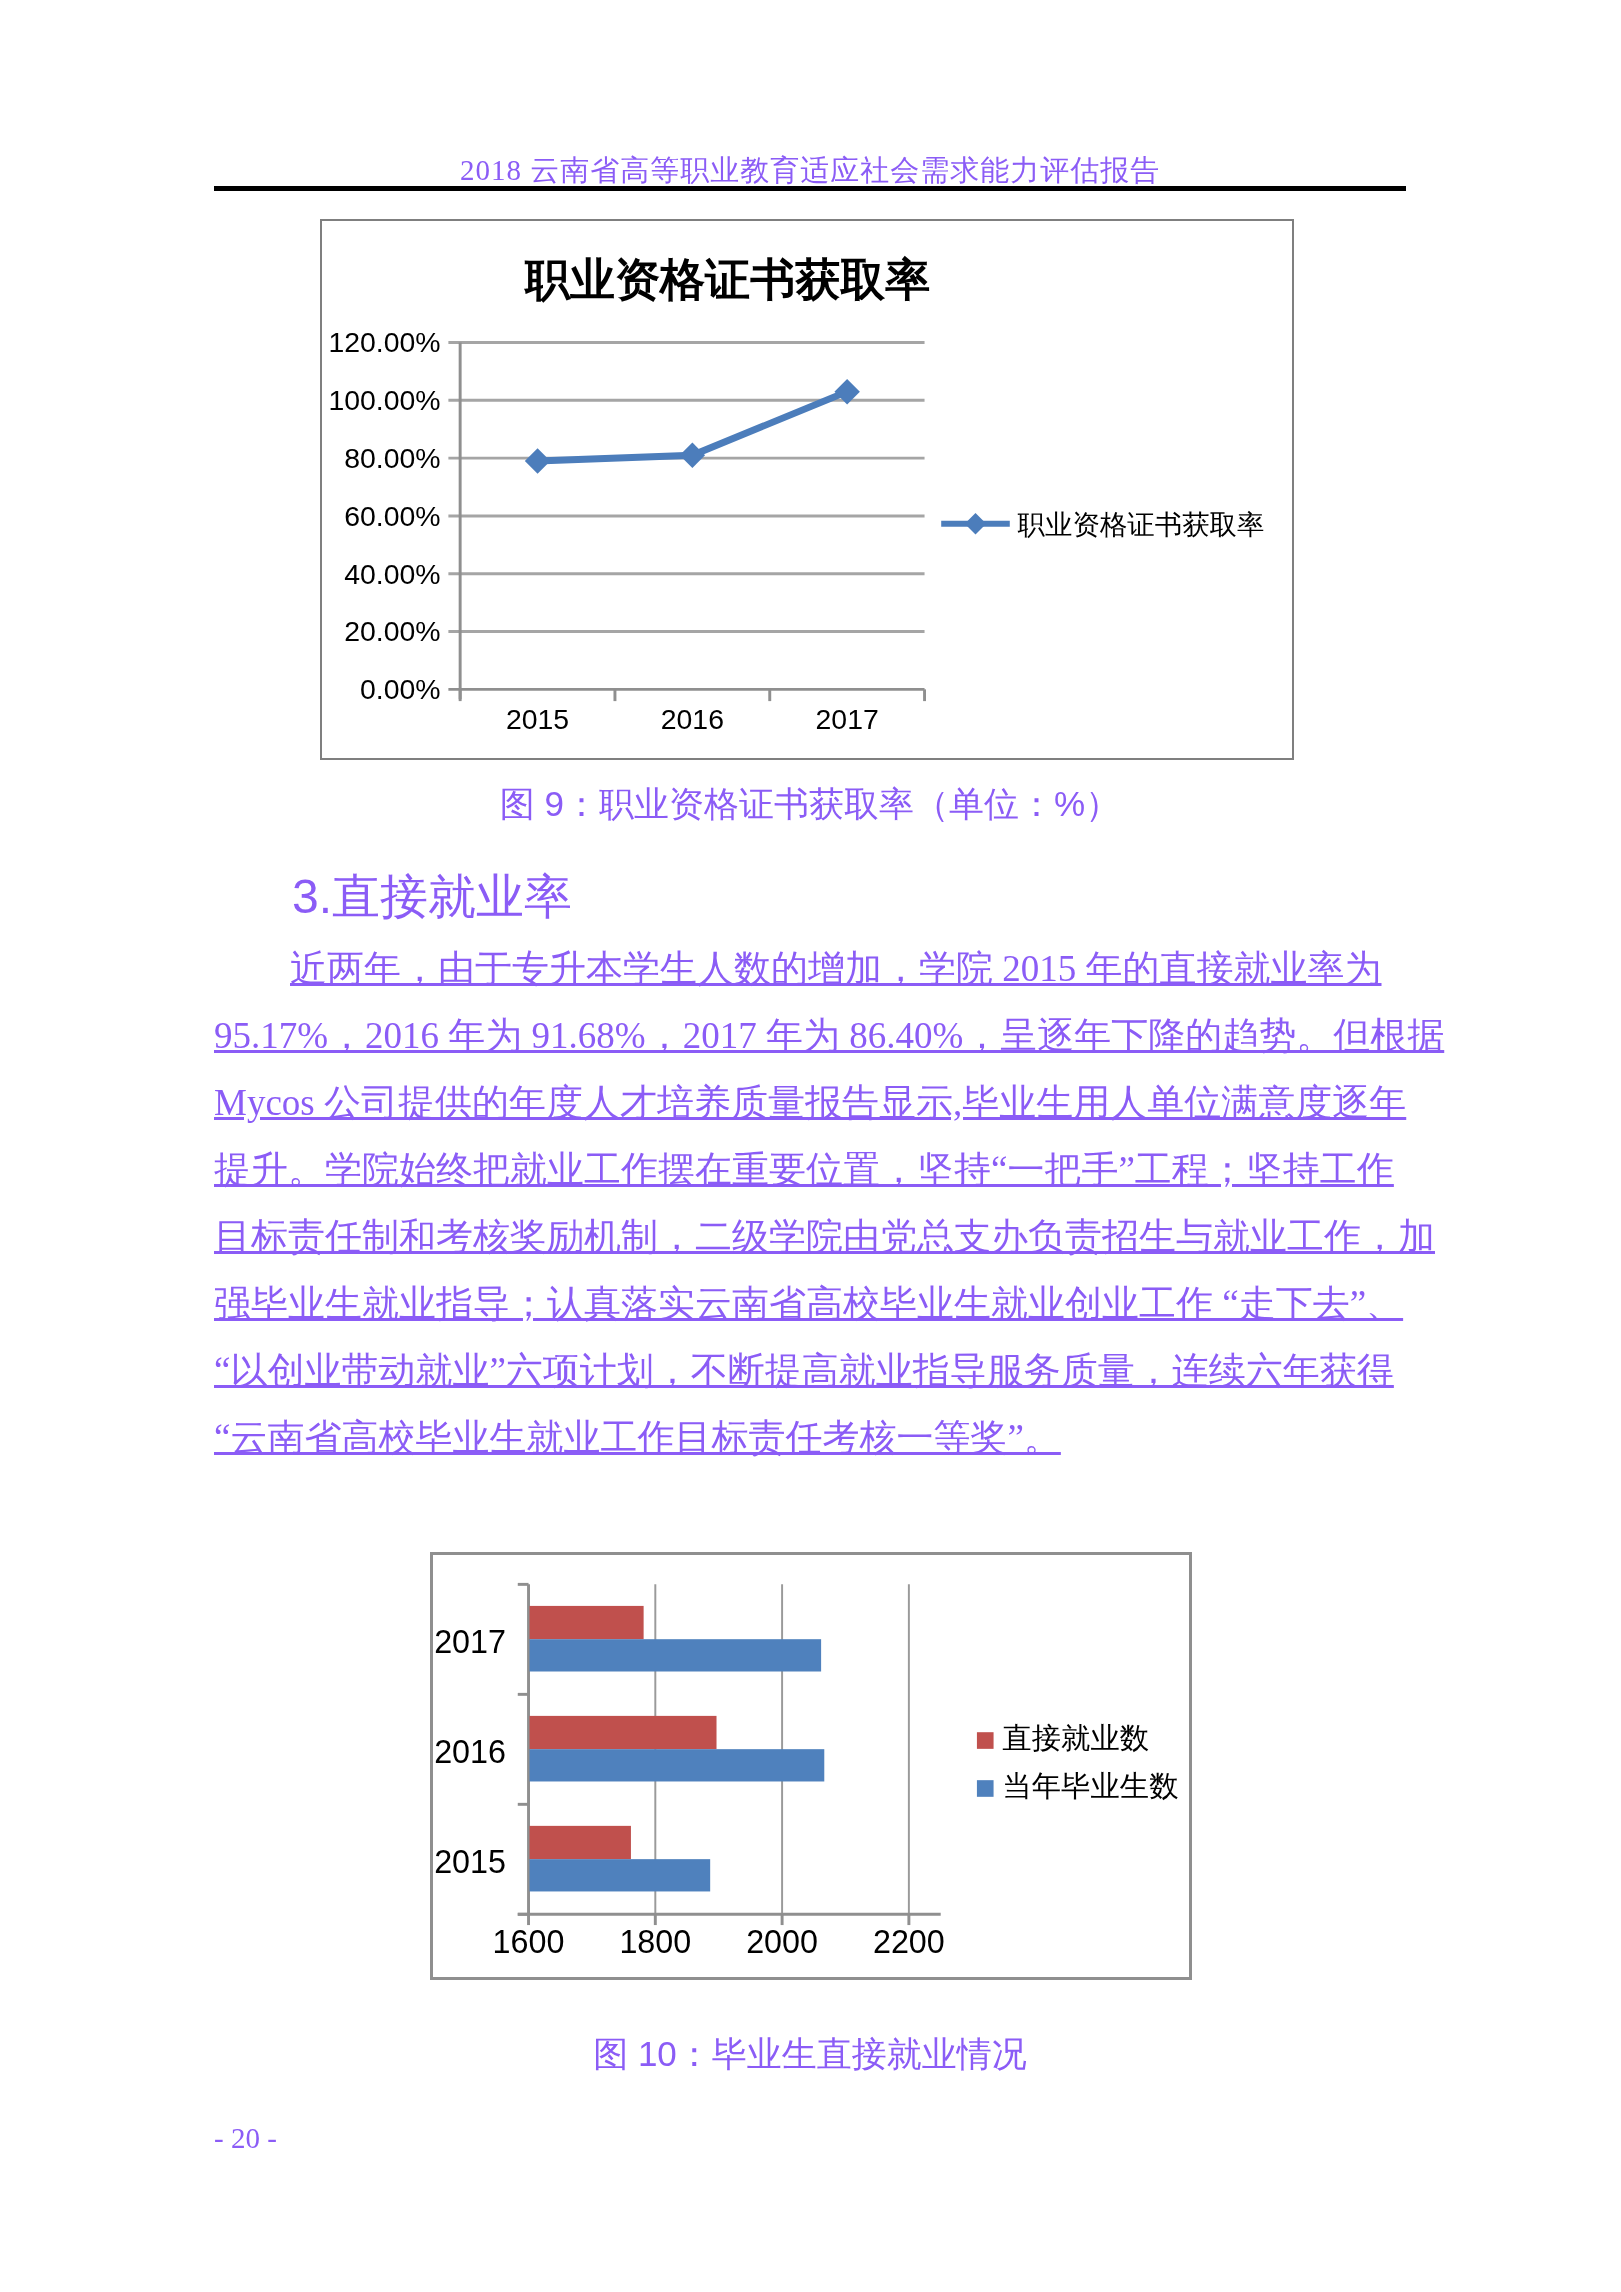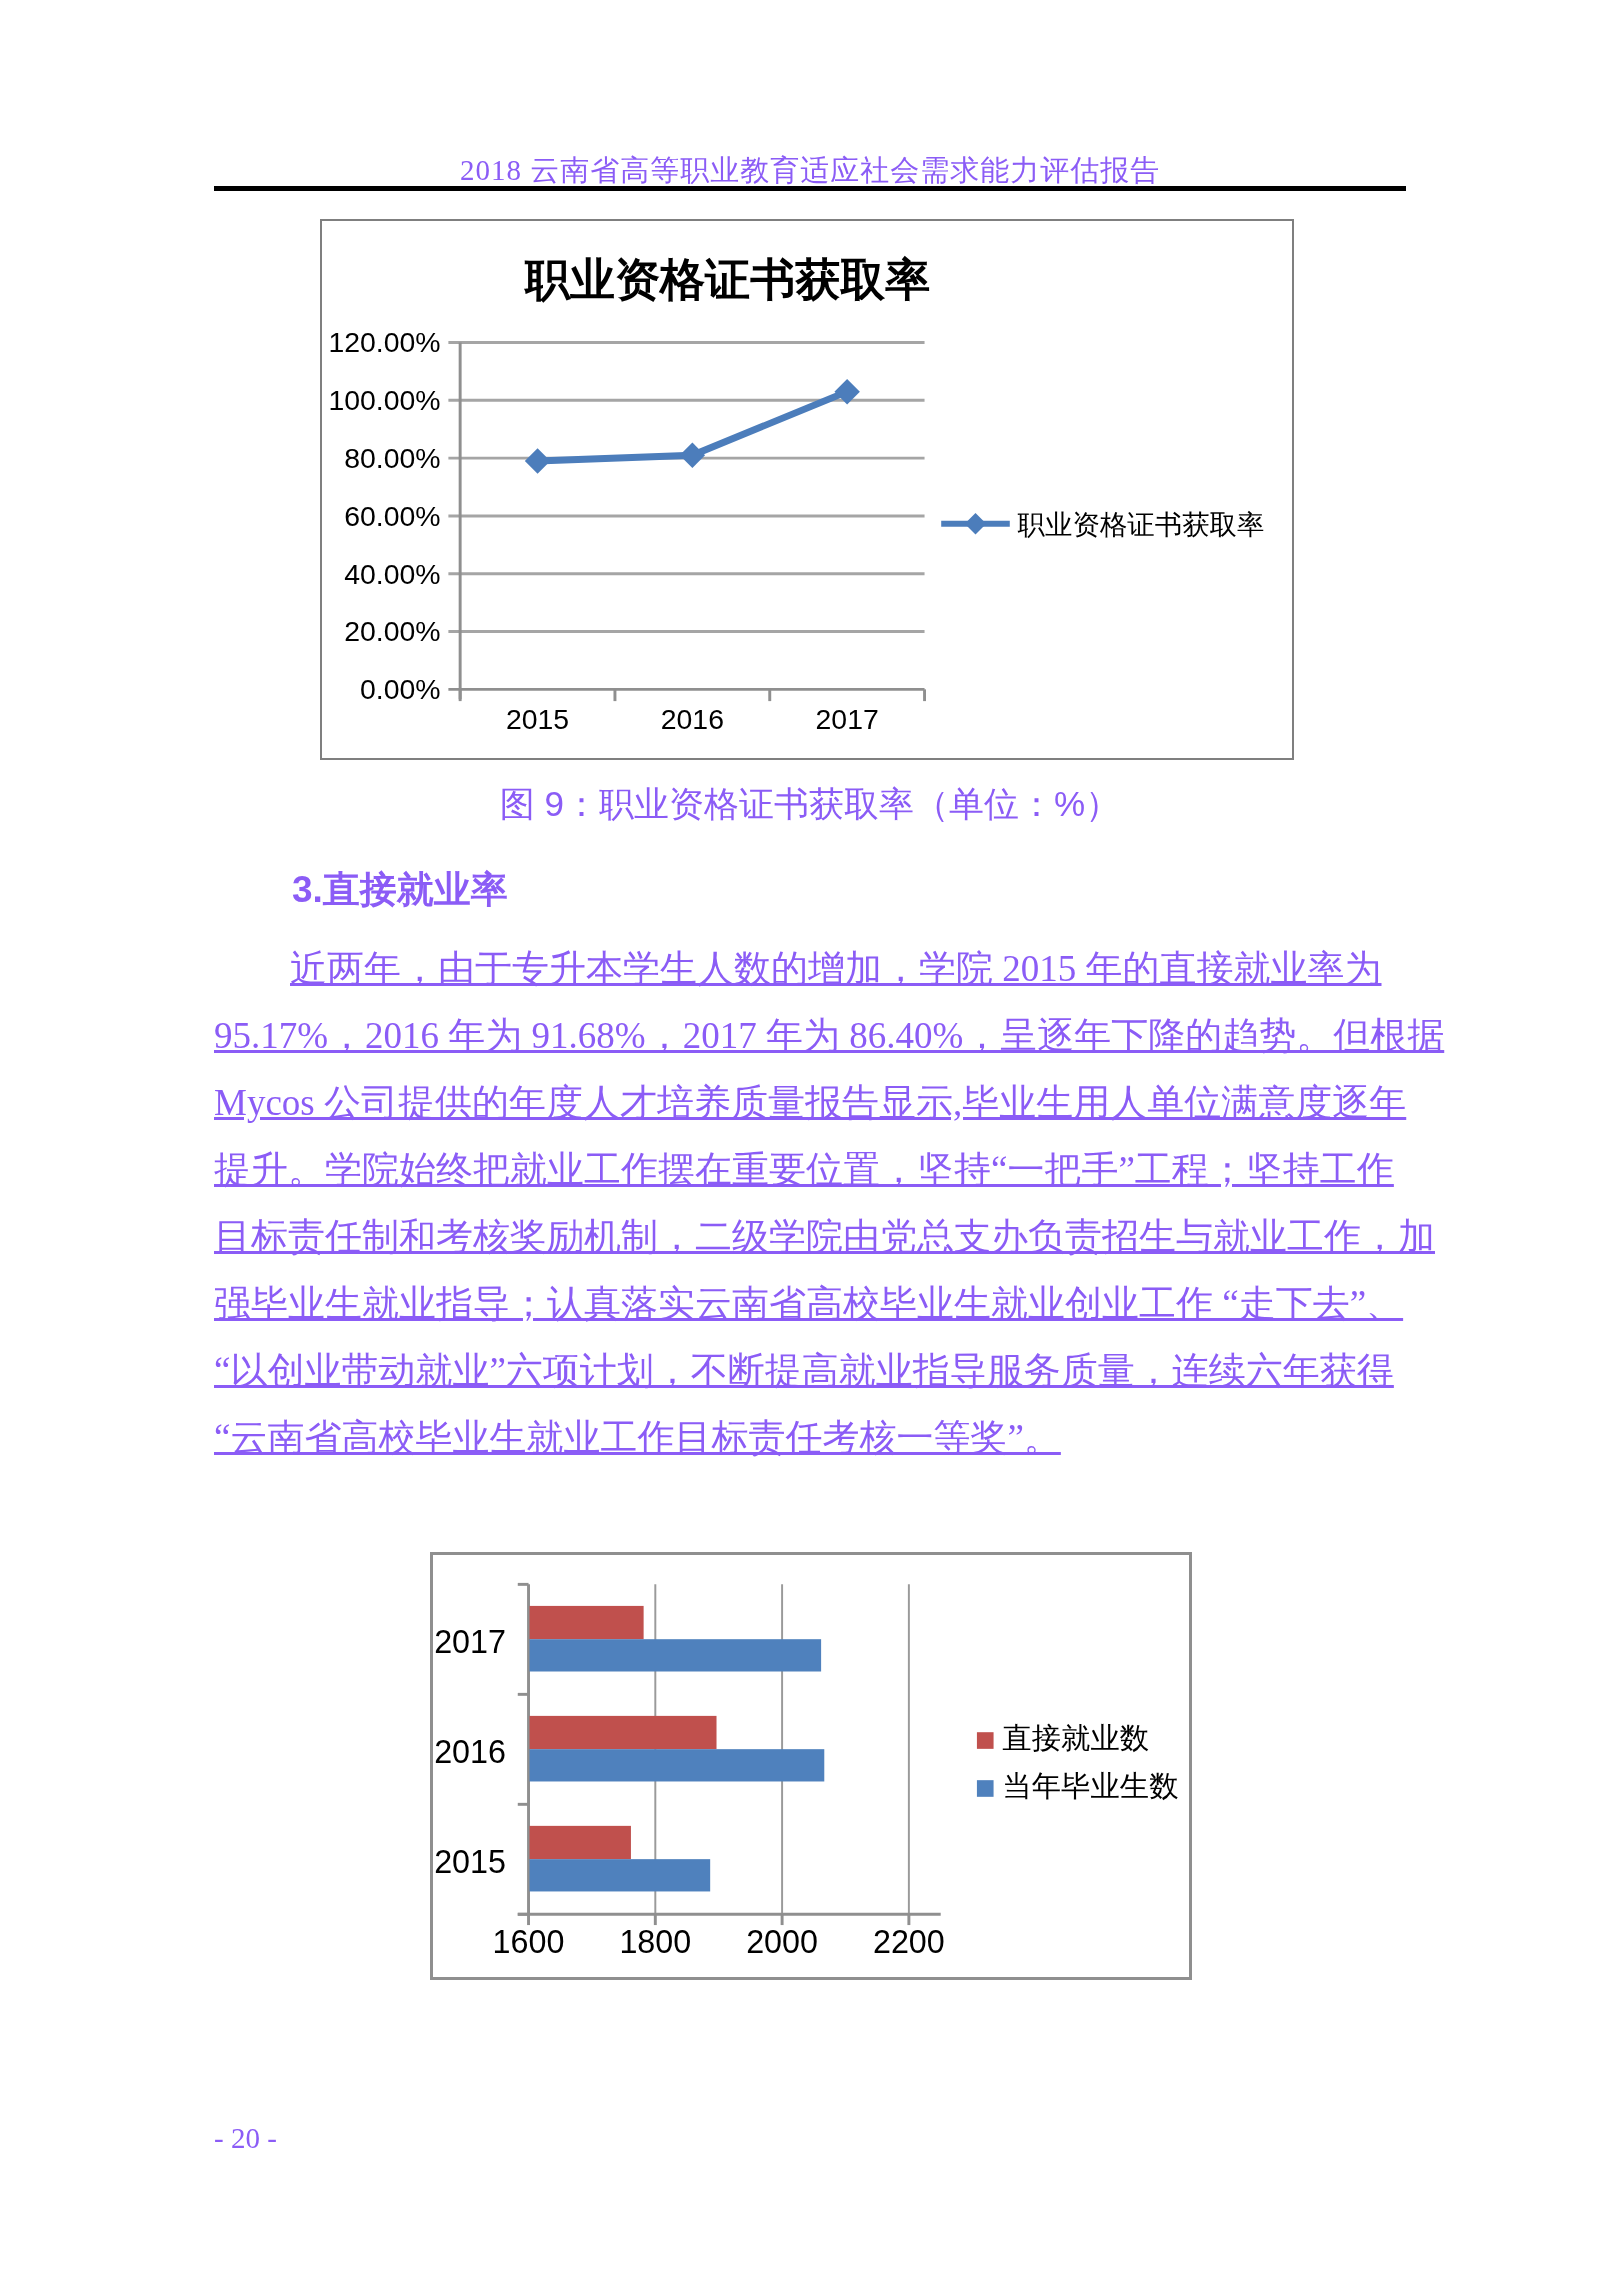--- a/index.html
+++ b/index.html
@@ -8,21 +8,21 @@
   .header-text{position:absolute;top:151px;left:214px;width:1192px;text-align:center;
         font-size:29px;letter-spacing:1px;}
   .header-rule{position:absolute;top:186px;left:214px;width:1192px;height:4.9px;background:#000;}
   .chart-box{position:absolute;background:#fff;box-sizing:border-box;}
   #figure9-box{left:320px;top:219px;width:974px;height:541px;border:2.9px solid #7f7f7f;}
   #figure10-box{left:430px;top:1552px;width:762px;height:428px;border:3.9px solid #8f8f8f;}
   .caption{position:absolute;left:214px;width:1192px;text-align:center;
         font-family:"Liberation Sans",sans-serif;font-weight:normal;font-size:35px;}
   #caption9{top:781px;}
   #caption10{top:2031px;}
-  .section-heading{position:absolute;left:292px;top:865px;font-weight:bold;font-size:37px;
+  .section-heading{position:absolute;left:292px;top:865px;font-weight:normal;font-size:48px;
         font-family:"Liberation Sans",sans-serif;}
   .body-par{position:absolute;left:214px;top:935px;width:1202px;font-size:37px;
         line-height:67px;text-decoration:underline;}
   .body-par .line{white-space:nowrap;}
   .body-par .indent{text-indent:76px;}
   .page-number{position:absolute;left:214px;top:2122px;font-size:29px;}
   svg{display:block;}
   .chart-title{font-family:"Liberation Sans",sans-serif;font-weight:bold;font-size:46px;fill:#000;}
   .ax1{font-family:"Liberation Sans",sans-serif;font-size:29px;fill:#000;}
   .ax2{font-family:"Liberation Sans",sans-serif;font-size:33px;fill:#000;}
@@ -115,17 +115,18 @@
         <rect x="98" y="276.66666666666663" width="103.6" height="34" fill="#c0504d"></rect>
         <rect x="98" y="310.66666666666663" width="184.5375" height="33" fill="#4f81bd"></rect>
         <text x="74" y="324.66666666666663" text-anchor="end" class="ax2">2015</text>
         <rect x="555" y="181" width="17" height="17" fill="#c0504d"></rect>
         <text x="581" y="197" class="lg2">直接就业数</text>
         <rect x="555" y="230" width="17" height="17" fill="#4f81bd"></rect>
         <text x="581" y="246" class="lg2">当年毕业生数</text>
       </svg>
   </div>
 
+  <div class="caption" id="caption10">图 10：毕业生直接就业情况</div>
 
   <div class="page-number">- 20 -</div>
 
 </div>
 
 
 </body></html>

